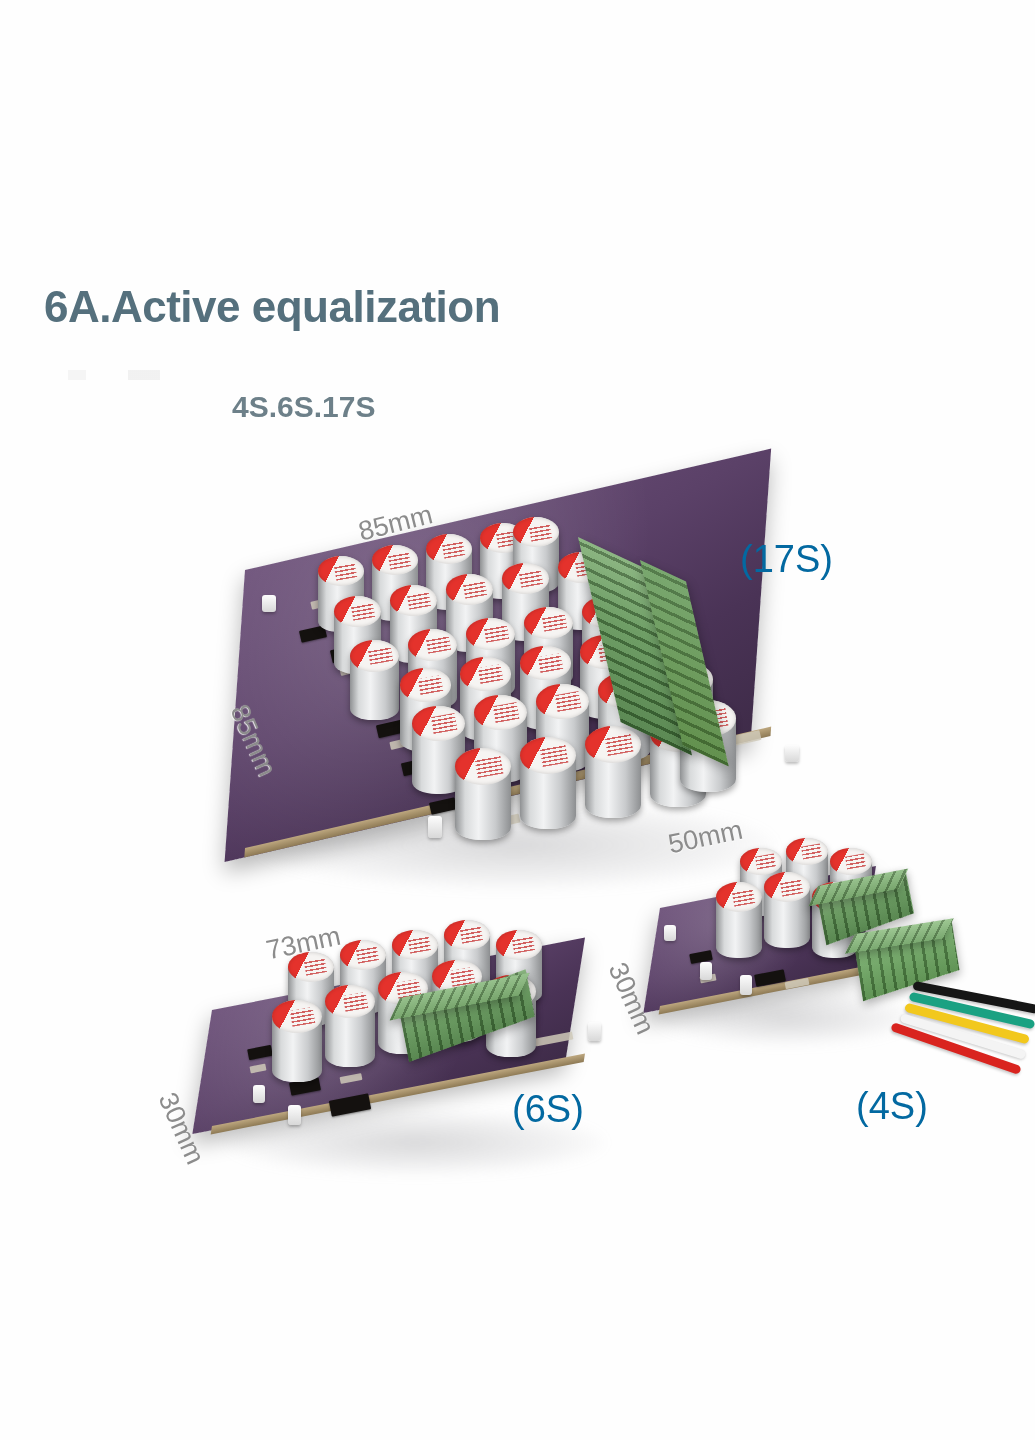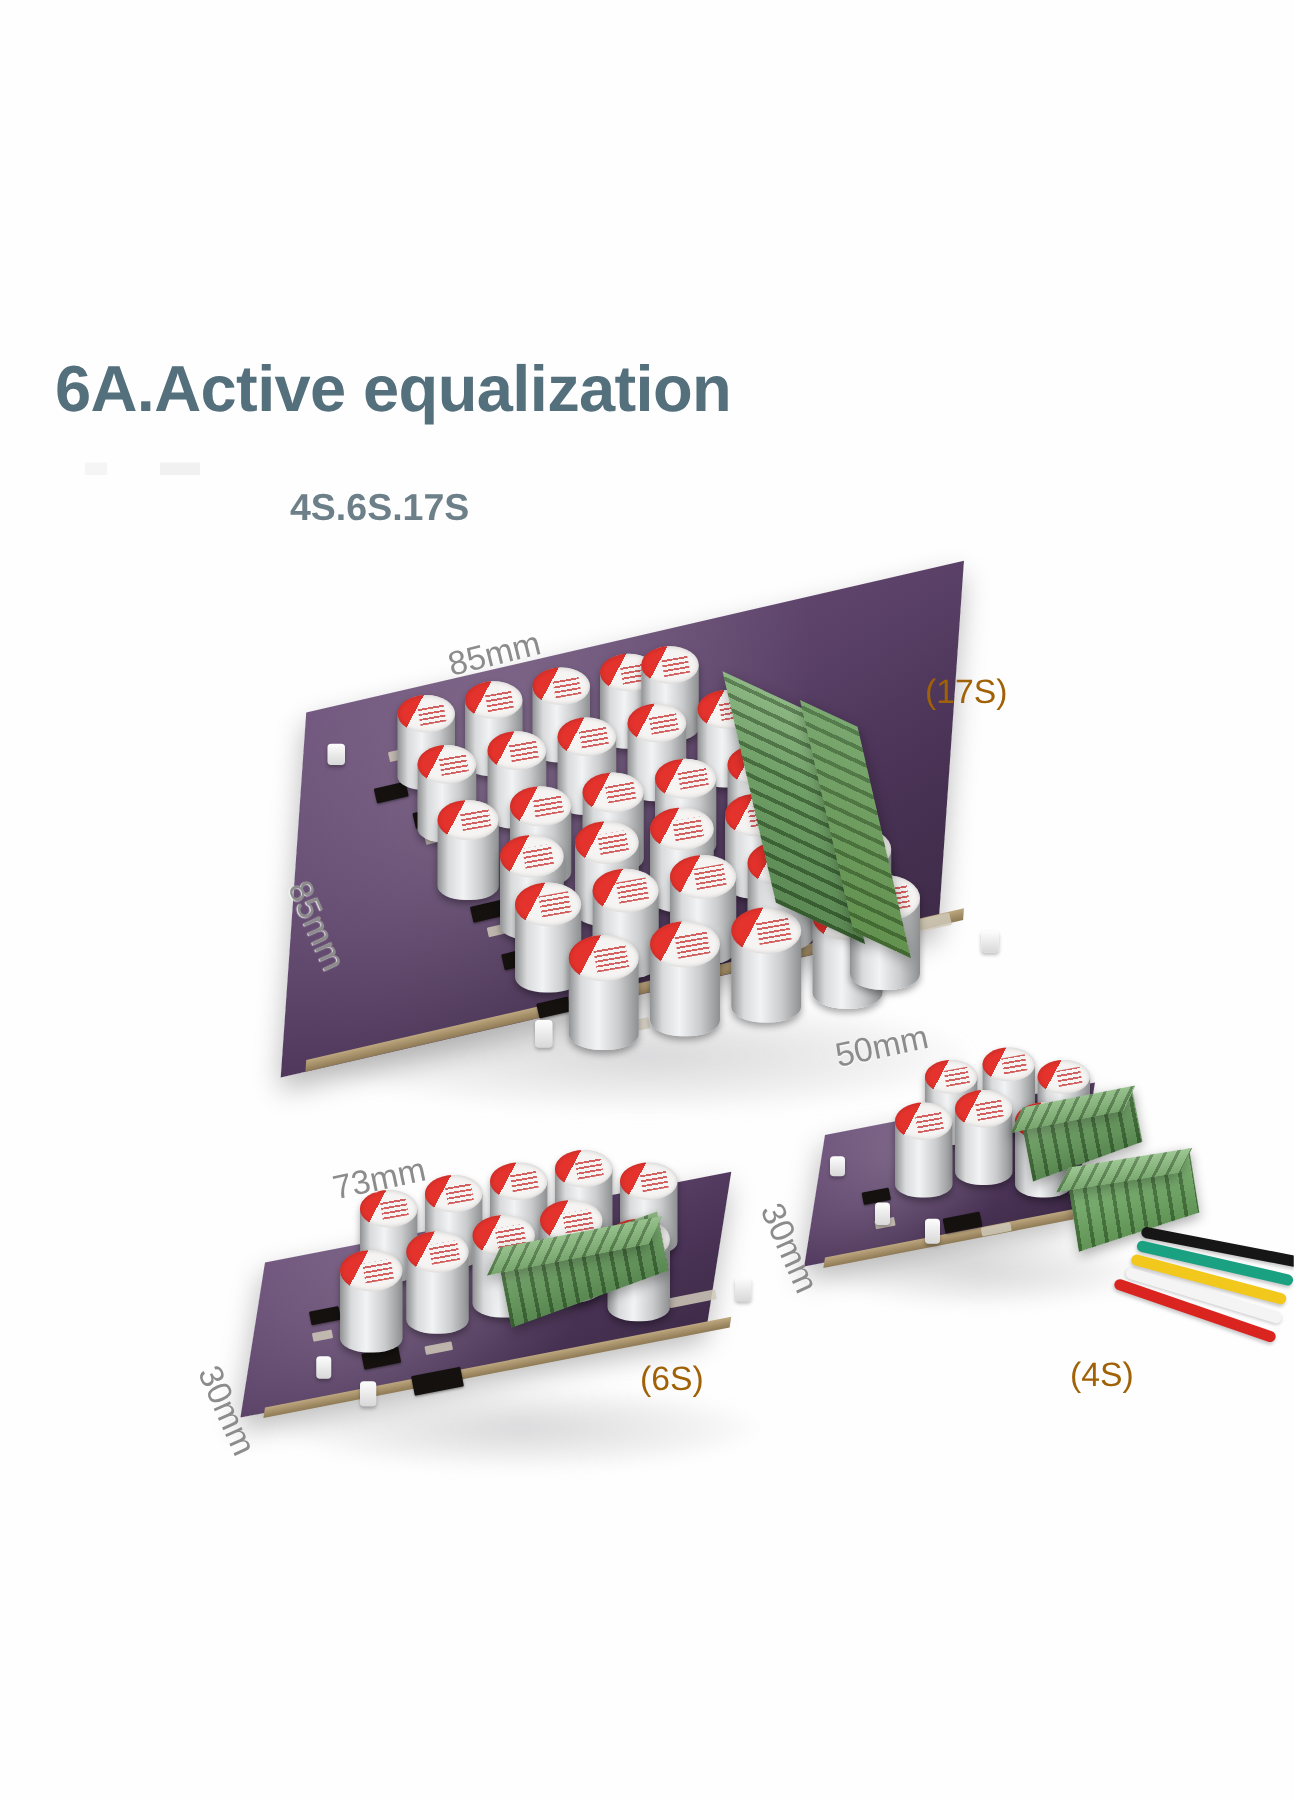--- a/index.html
+++ b/index.html
@@ -8,21 +8,21 @@
     background:#ffffff;
     font-family:"Liberation Sans", sans-serif;
     overflow:hidden;
     position:relative;
   }
   .page{position:absolute;inset:0;background:#fefefe;}
 
   
   .title{
     position:absolute;left:44px;top:282px;
-    font-size:52px;font-weight:bold;
+    font-size:44px;font-weight:bold;
     letter-spacing:-0.5px;
     color:#55707d;
     white-space:nowrap;
   }
   .subtitle{
     position:absolute;left:232px;top:390px;
     font-size:30px;font-weight:600;
     color:#6d8089;
     letter-spacing:0px;
     white-space:nowrap;
@@ -37,22 +37,22 @@
   .dim-label{
     position:absolute;
     color:#8c8c8c;
     font-size:27px;
     font-weight:500;
     white-space:nowrap;
     text-shadow:0 1px 1px rgba(255,255,255,.9);
   }
   .board-label{
     position:absolute;
-    color:#a16207;
-    font-size:27px;
+    color:#0369a1;
+    font-size:38px;
     white-space:nowrap;
   }
 
   
   .scene{position:absolute;inset:0;}
 
   .pcb{
     position:absolute;
     background:
       radial-gradient(circle at 30% 25%, rgba(255,255,255,.18), transparent 60%),

